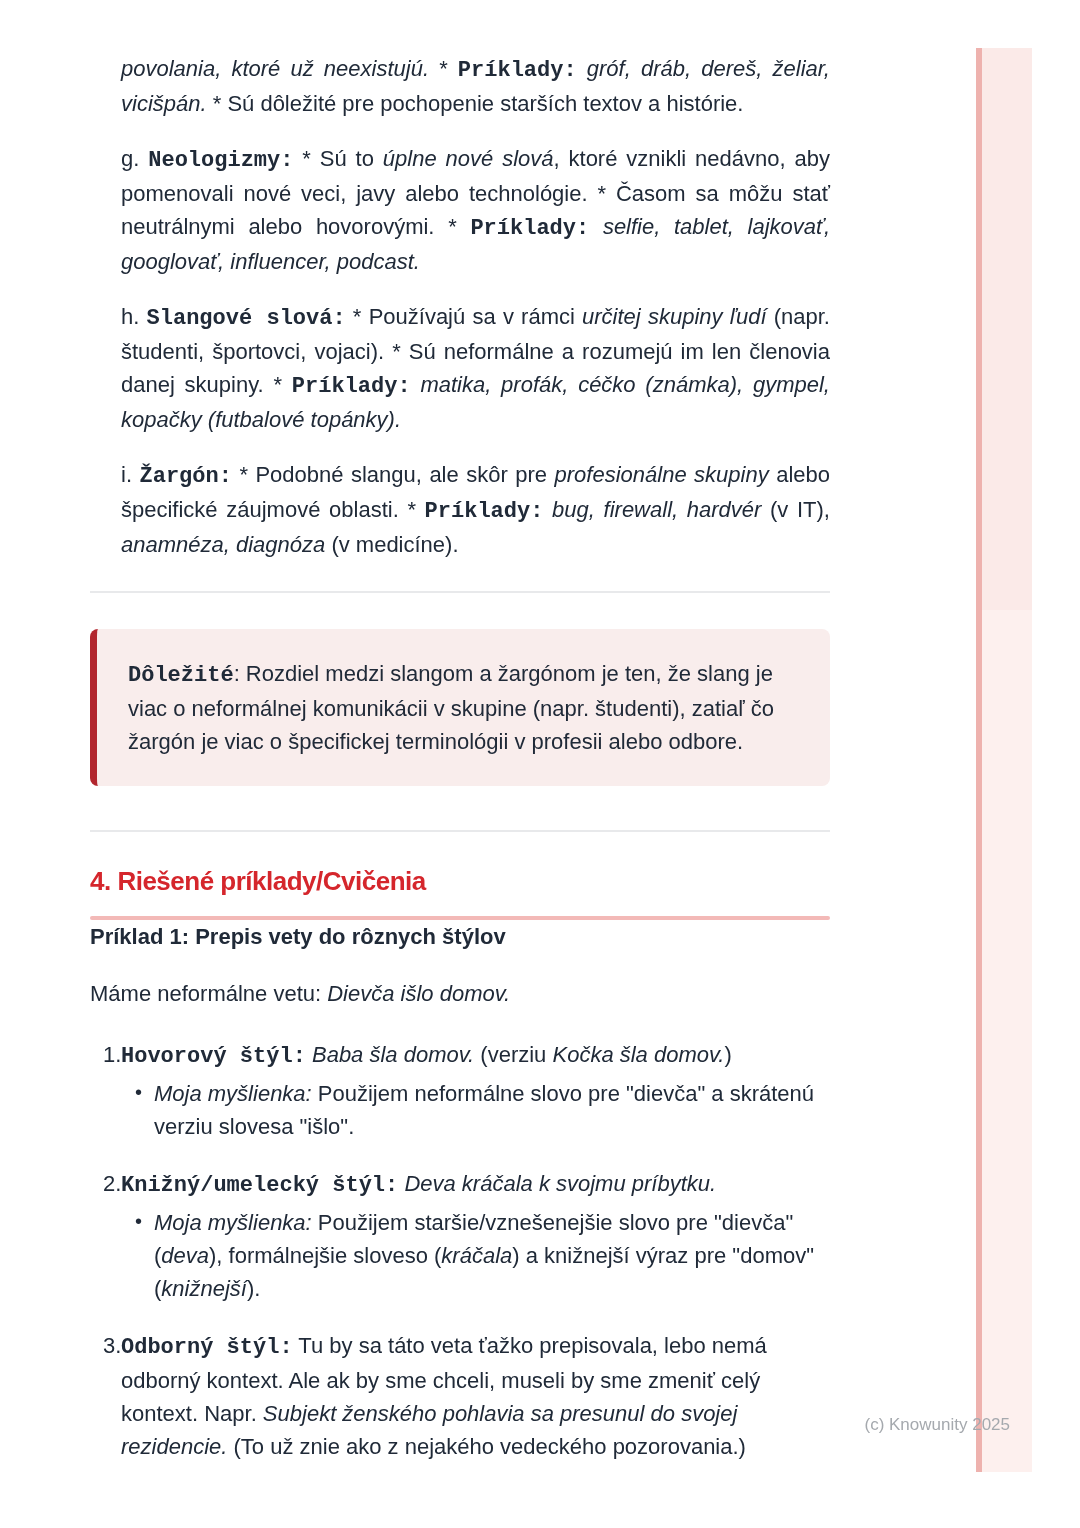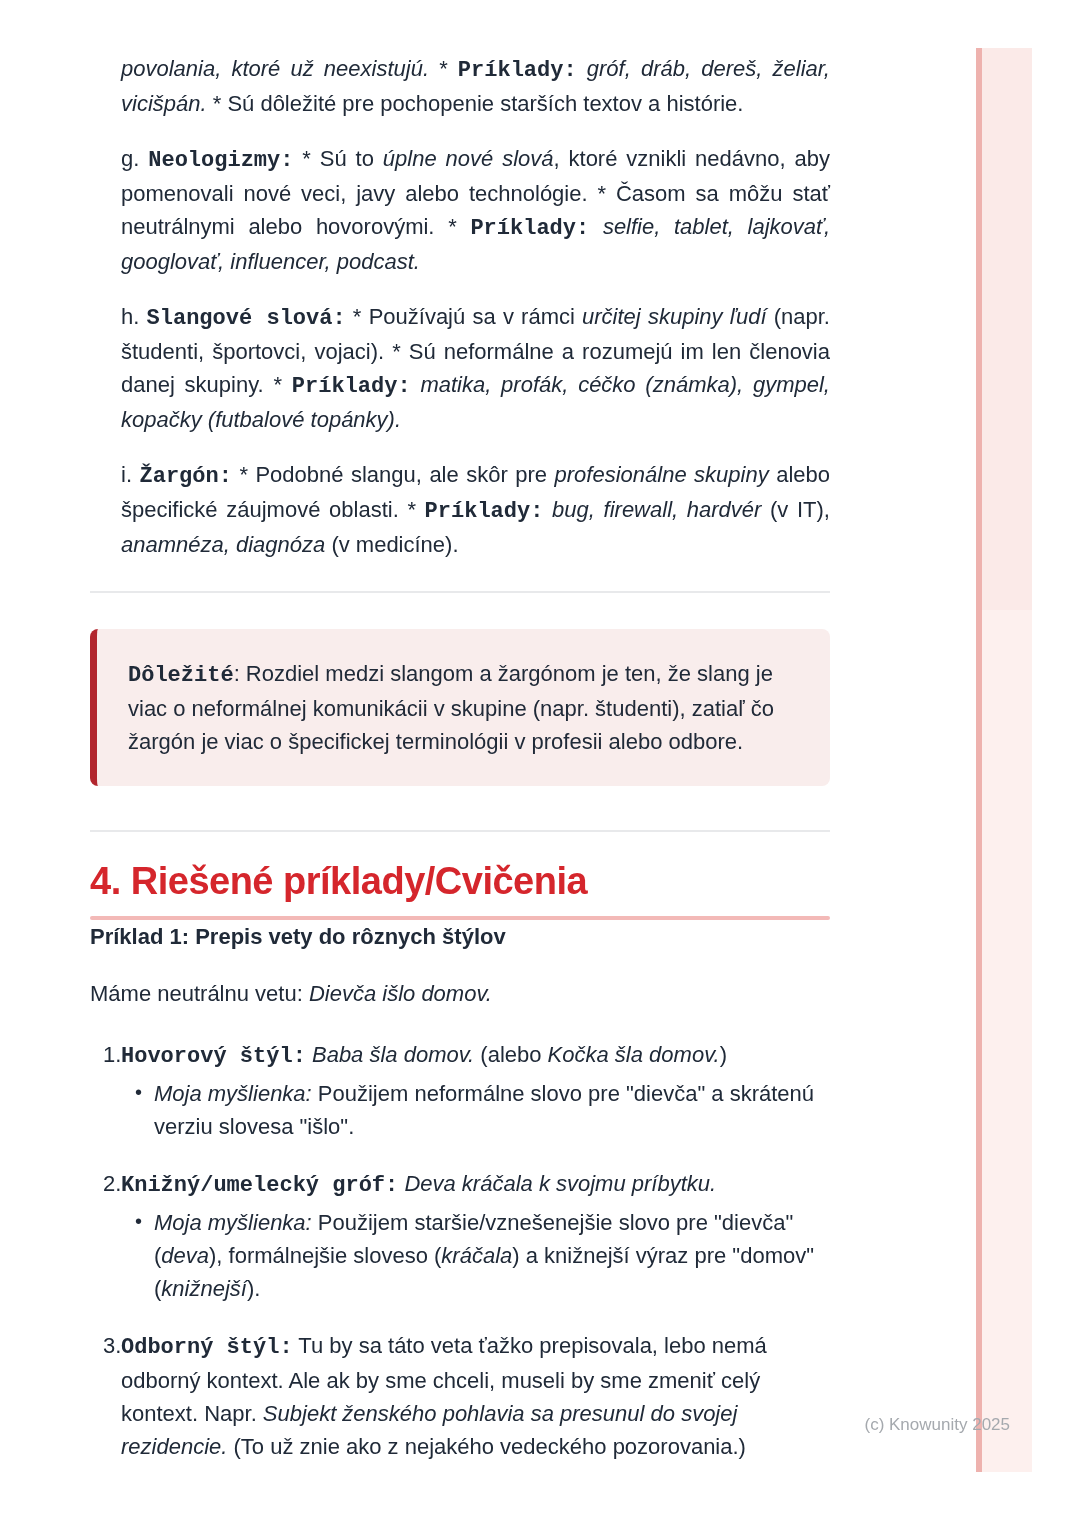--- a/index.html
+++ b/index.html
@@ -39,21 +39,21 @@
     background: #f9edec;
     border-left: 7px solid #b2262e;
     border-radius: 8px;
     padding: 28px 52px 28px 31px;
     font-size: 22px;
     line-height: 33px;
   }
   .divider-2 { margin-top: 44px; }
   h1.section-heading {
     margin-top: 26px;
-    font-size: 38px;
+    font-size: 26px;
     line-height: 46px;
     font-weight: 700;
     color: #d5262c;
     letter-spacing: -0.5px;
   }
   .heading-rule {
     height: 4px;
     background: #f3b9b7;
     border-radius: 2px;
     margin-top: 12px;
@@ -130,36 +130,36 @@
     <span><span class="b">Dôležité</span><span>: Rozdiel medzi slangom a žargónom je ten, že slang je viac o neformálnej komunikácii v skupine (napr. študenti), zatiaľ čo žargón je viac o špecifickej terminológii v profesii alebo odbore.</span></span>
   </div>
 
   <hr class="divider divider-2">
 
   <h1 class="section-heading">4. Riešené príklady/Cvičenia</h1>
   <div class="heading-rule"></div>
 
   <div class="example-title">Príklad 1: Prepis vety do rôznych štýlov</div>
 
-  <p class="intro"><span>Máme neutrálnu vetu: </span><span class="i">Dievča išlo domov.</span></p>
+  <p class="intro"><span>Máme neformálne vetu: </span><span class="i">Dievča išlo domov.</span></p>
 
   <div class="olist">
 
     <div class="oitem">
       <span class="onum">1.</span>
-      <span><span class="b">Hovorový štýl:</span><span> </span><span class="i">Baba šla domov.</span><span> (alebo </span><span class="i">Kočka šla domov.</span><span>)</span></span>
+      <span><span class="b">Hovorový štýl:</span><span> </span><span class="i">Baba šla domov.</span><span> (verziu </span><span class="i">Kočka šla domov.</span><span>)</span></span>
       <div class="bullet">
         <span class="bmark">•</span>
         <span><span class="i">Moja myšlienka:</span><span> Použijem neformálne slovo pre "dievča" a skrátenú verziu slovesa "išlo".</span></span>
       </div>
     </div>
 
     <div class="oitem">
       <span class="onum">2.</span>
-      <span><span class="b">Knižný/umelecký gróf:</span><span> </span><span class="i">Deva kráčala k svojmu príbytku.</span></span>
+      <span><span class="b">Knižný/umelecký štýl:</span><span> </span><span class="i">Deva kráčala k svojmu príbytku.</span></span>
       <div class="bullet">
         <span class="bmark">•</span>
         <span><span class="i">Moja myšlienka:</span><span> Použijem staršie/vznešenejšie slovo pre "dievča" (</span><span class="i">deva</span><span>), formálnejšie sloveso (</span><span class="i">kráčala</span><span>) a knižnejší výraz pre "domov" (</span><span class="i">knižnejší</span><span>).</span></span>
       </div>
     </div>
 
     <div class="oitem">
       <span class="onum">3.</span>
       <span><span class="b">Odborný štýl:</span><span> Tu by sa táto veta ťažko prepisovala, lebo nemá odborný kontext. Ale ak by sme chceli, museli by sme zmeniť celý kontext. Napr. </span><span class="i">Subjekt ženského pohlavia sa presunul do svojej rezidencie.</span><span> (To už znie ako z nejakého vedeckého pozorovania.)</span></span>
     </div>

